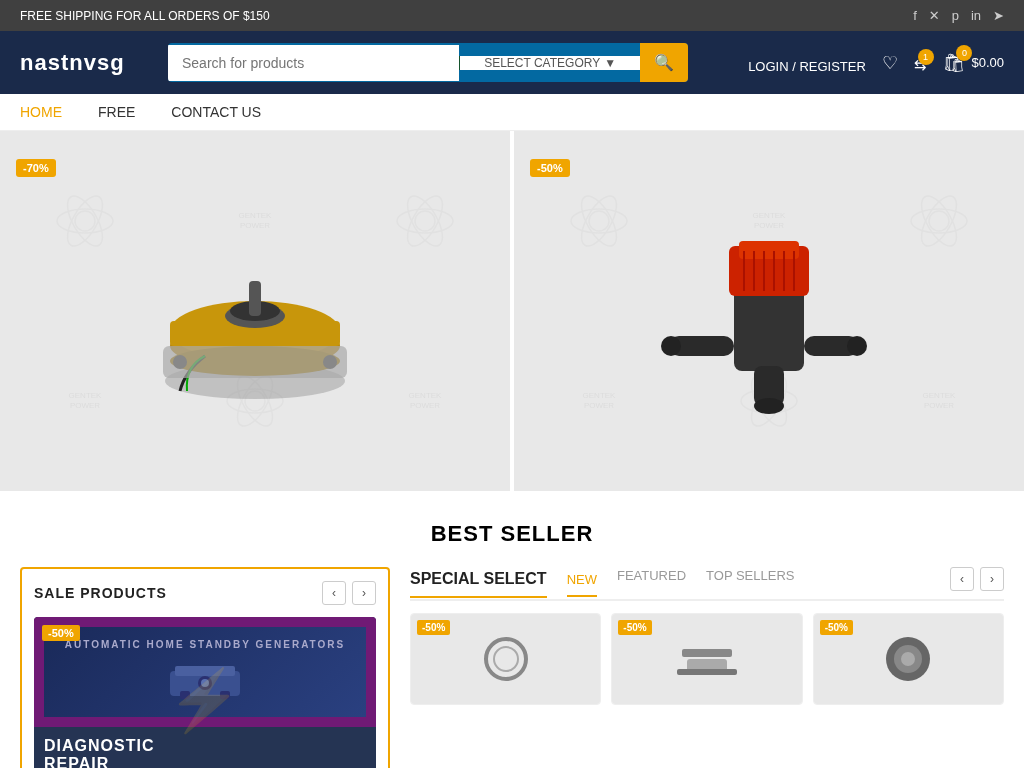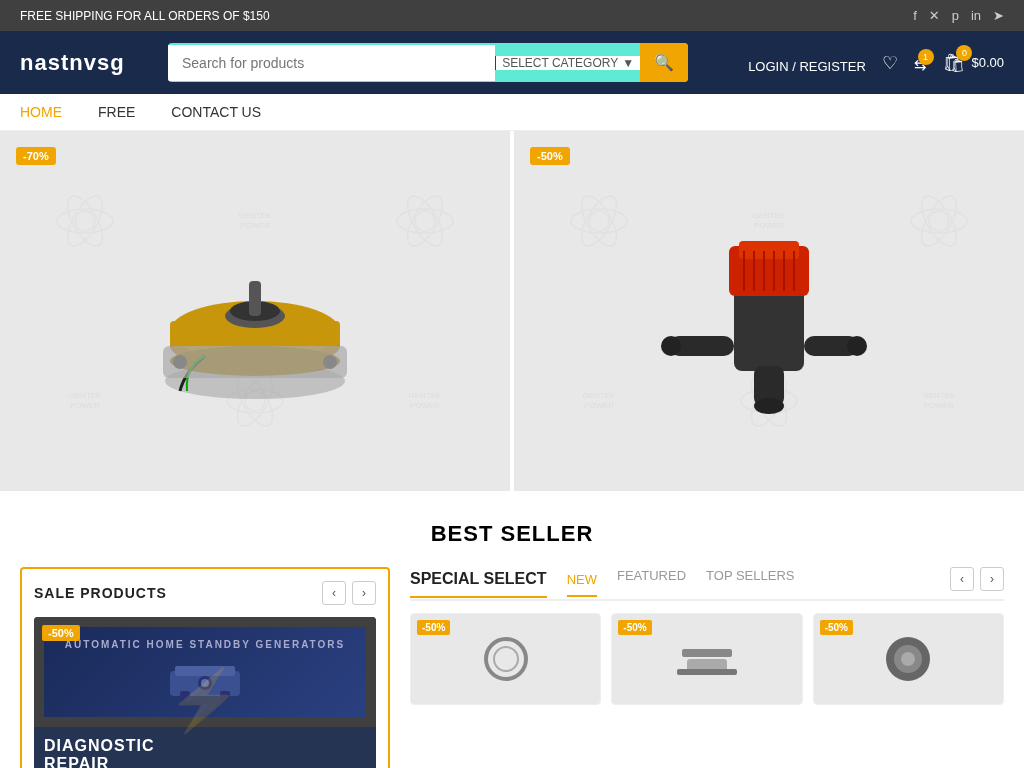--- a/index.html
+++ b/index.html
@@ -31,37 +31,37 @@
       font-size: 22px;
       font-weight: bold;
       letter-spacing: 1px;
       white-space: nowrap;
       min-width: 120px;
     }
     .search-bar {
       flex: 1;
       display: flex;
       align-items: center;
-      background: #5eead4;
+      background: #0369a1;
       border-radius: 4px;
       overflow: hidden;
       max-width: 520px;
     }
     .search-bar input {
       flex: 1;
       border: none;
       outline: none;
       padding: 10px 14px;
       font-size: 14px;
       color: #999;
     }
     .search-category {
       display: flex;
       align-items: center;
-      padding: 0 6px;
+      padding: 0 24px;
       border-left: 1px solid #14532d;
       font-size: 12px;
       color: #555;
       cursor: pointer;
       white-space: nowrap;
       gap: 4px;
       background: #fff;
       height: 100%;
     }
     .search-btn {
@@ -163,21 +163,21 @@
     .watermark-cell {
       display: flex;
       align-items: center;
       justify-content: center;
       font-size: 11px;
       color: #666;
       text-align: center;
     }
     .sale-badge {
       position: absolute;
-      top: 16px;
+      top: 28px;
       left: 16px;
       background: #f0a500;
       color: #fff;
       font-size: 11px;
       font-weight: bold;
       padding: 3px 7px;
       border-radius: 3px;
       z-index: 3;
     }
 
@@ -252,21 +252,21 @@
       background: #f0a500;
       color: #fff;
       font-size: 11px;
       font-weight: bold;
       padding: 2px 6px;
       border-radius: 2px;
     }
     .sale-card-img {
       width: 100%;
       height: 110px;
-      background: #404040;
+      background: #701a75;
       display: flex;
       align-items: center;
       justify-content: center;
       font-size: 13px;
       font-weight: bold;
       color: #fff;
       letter-spacing: 1px;
       text-align: center;
       padding: 10px;
     }

